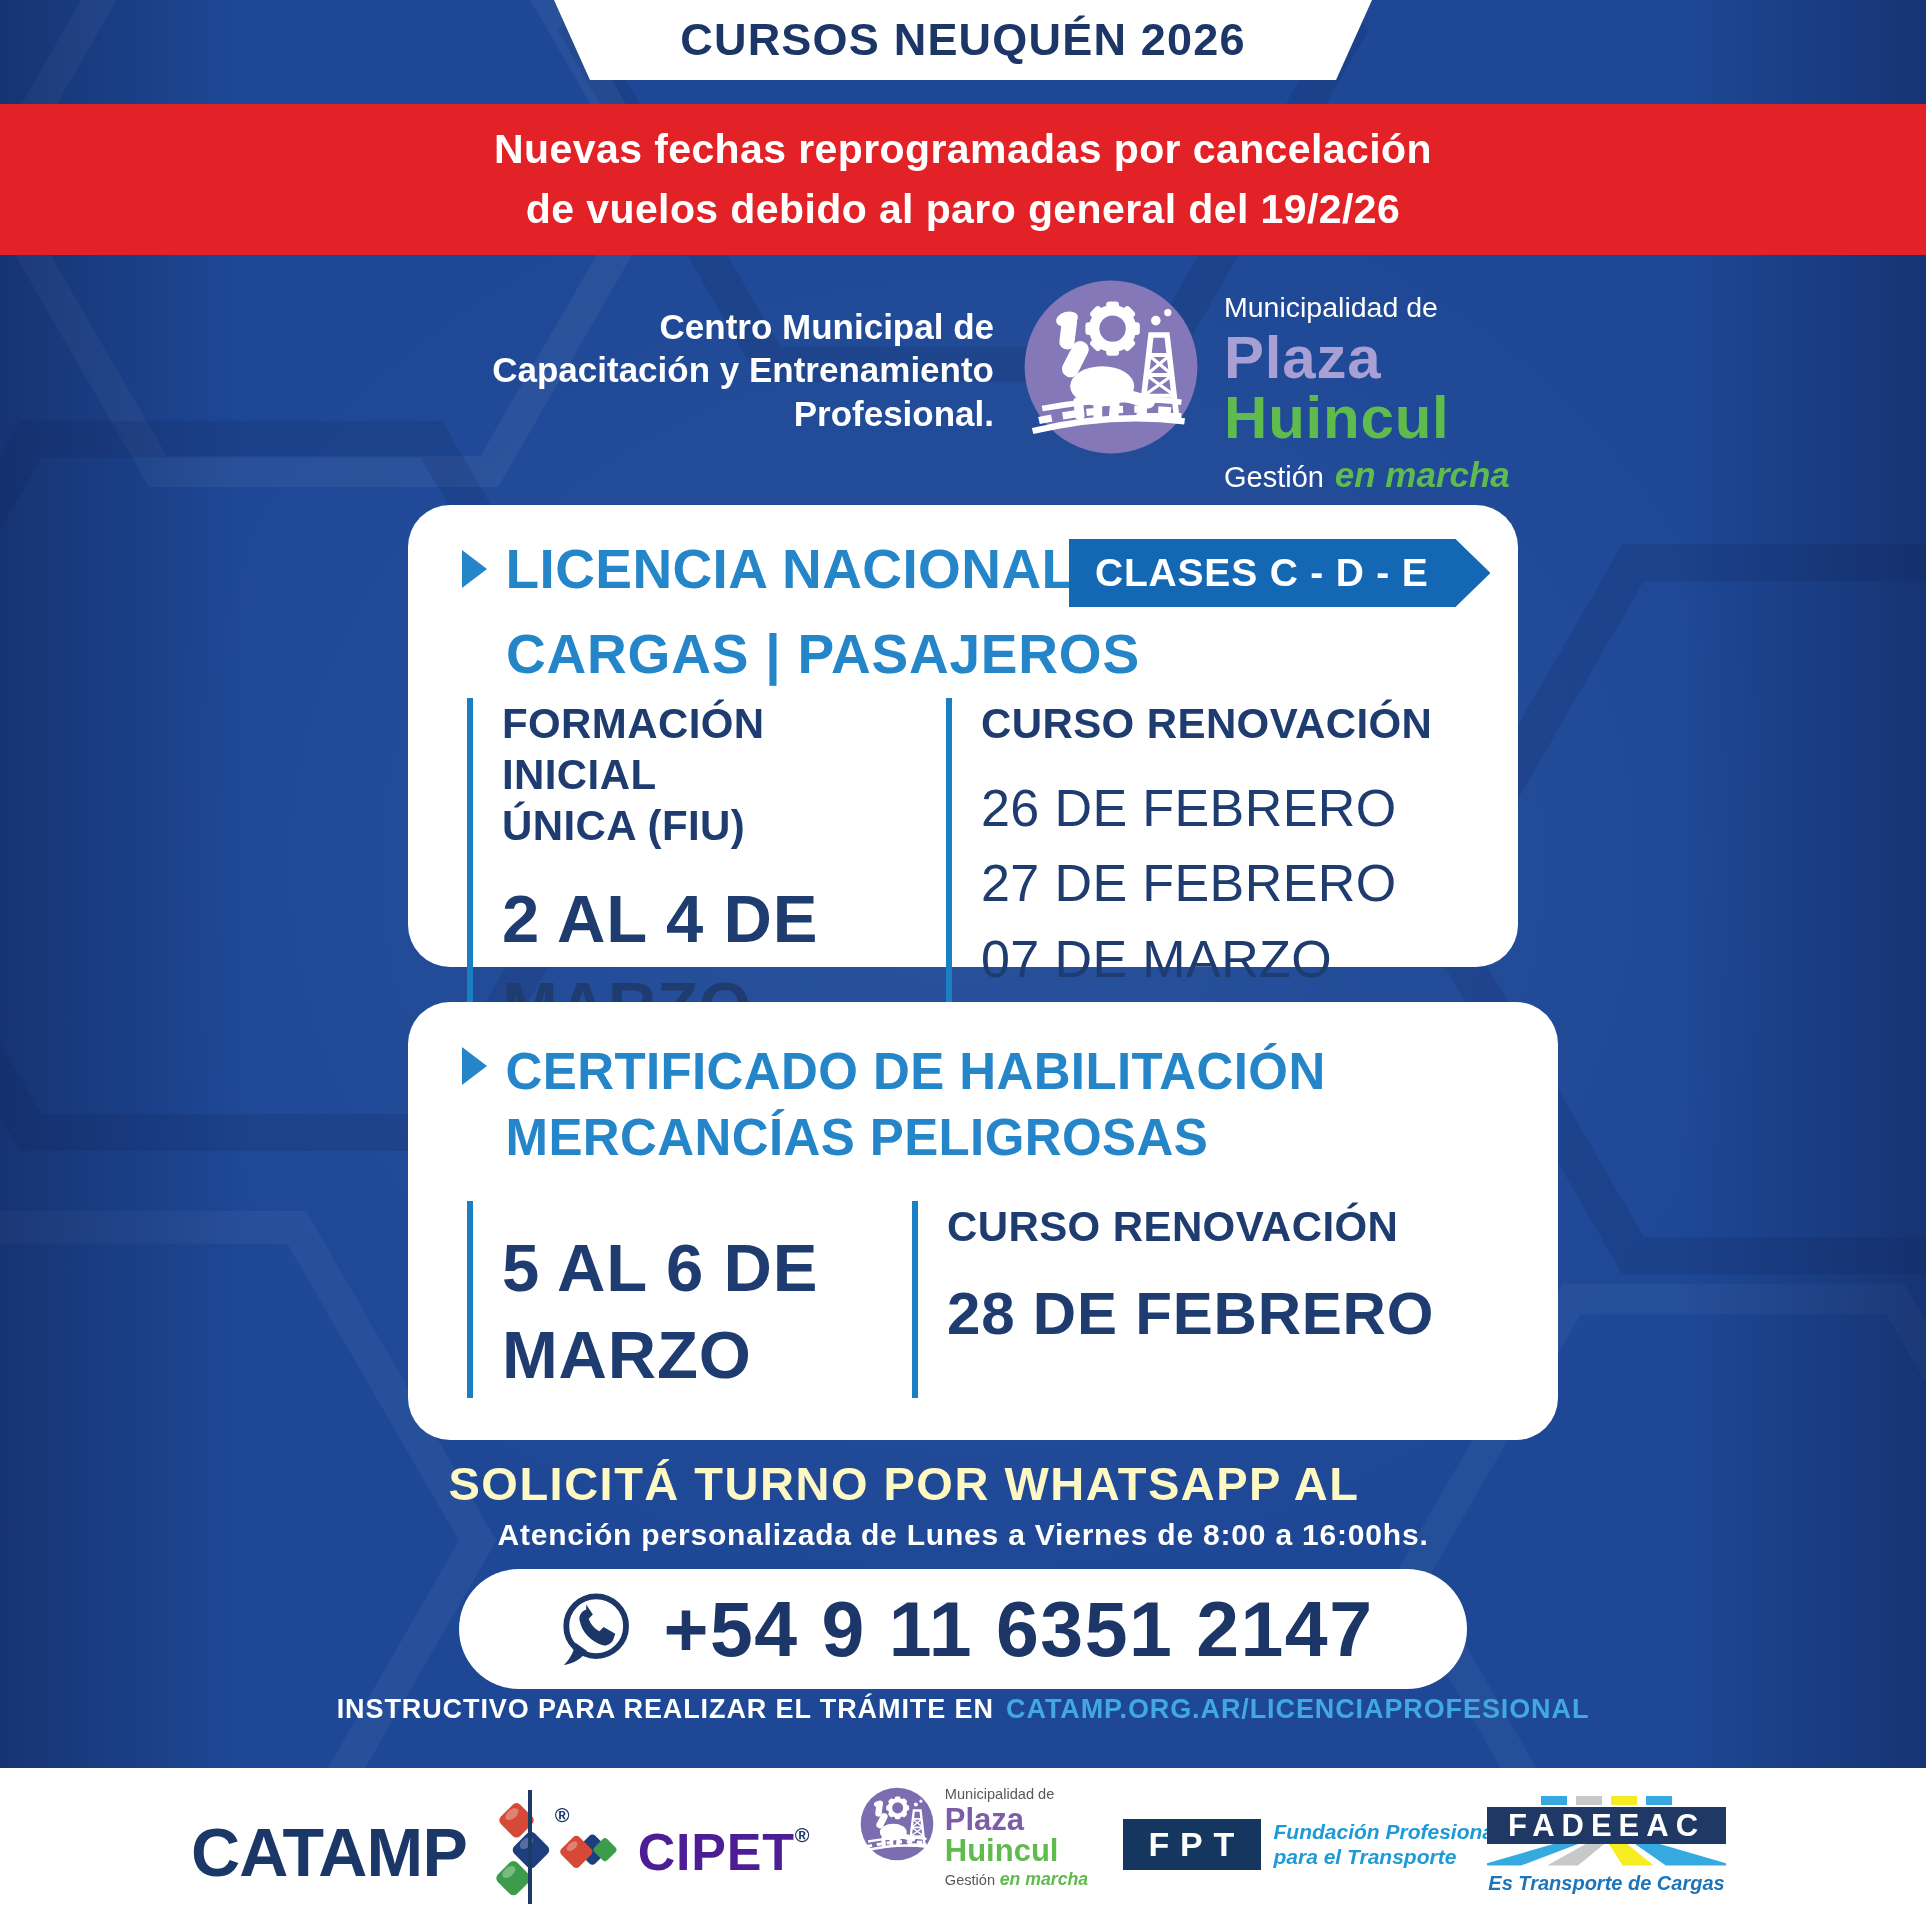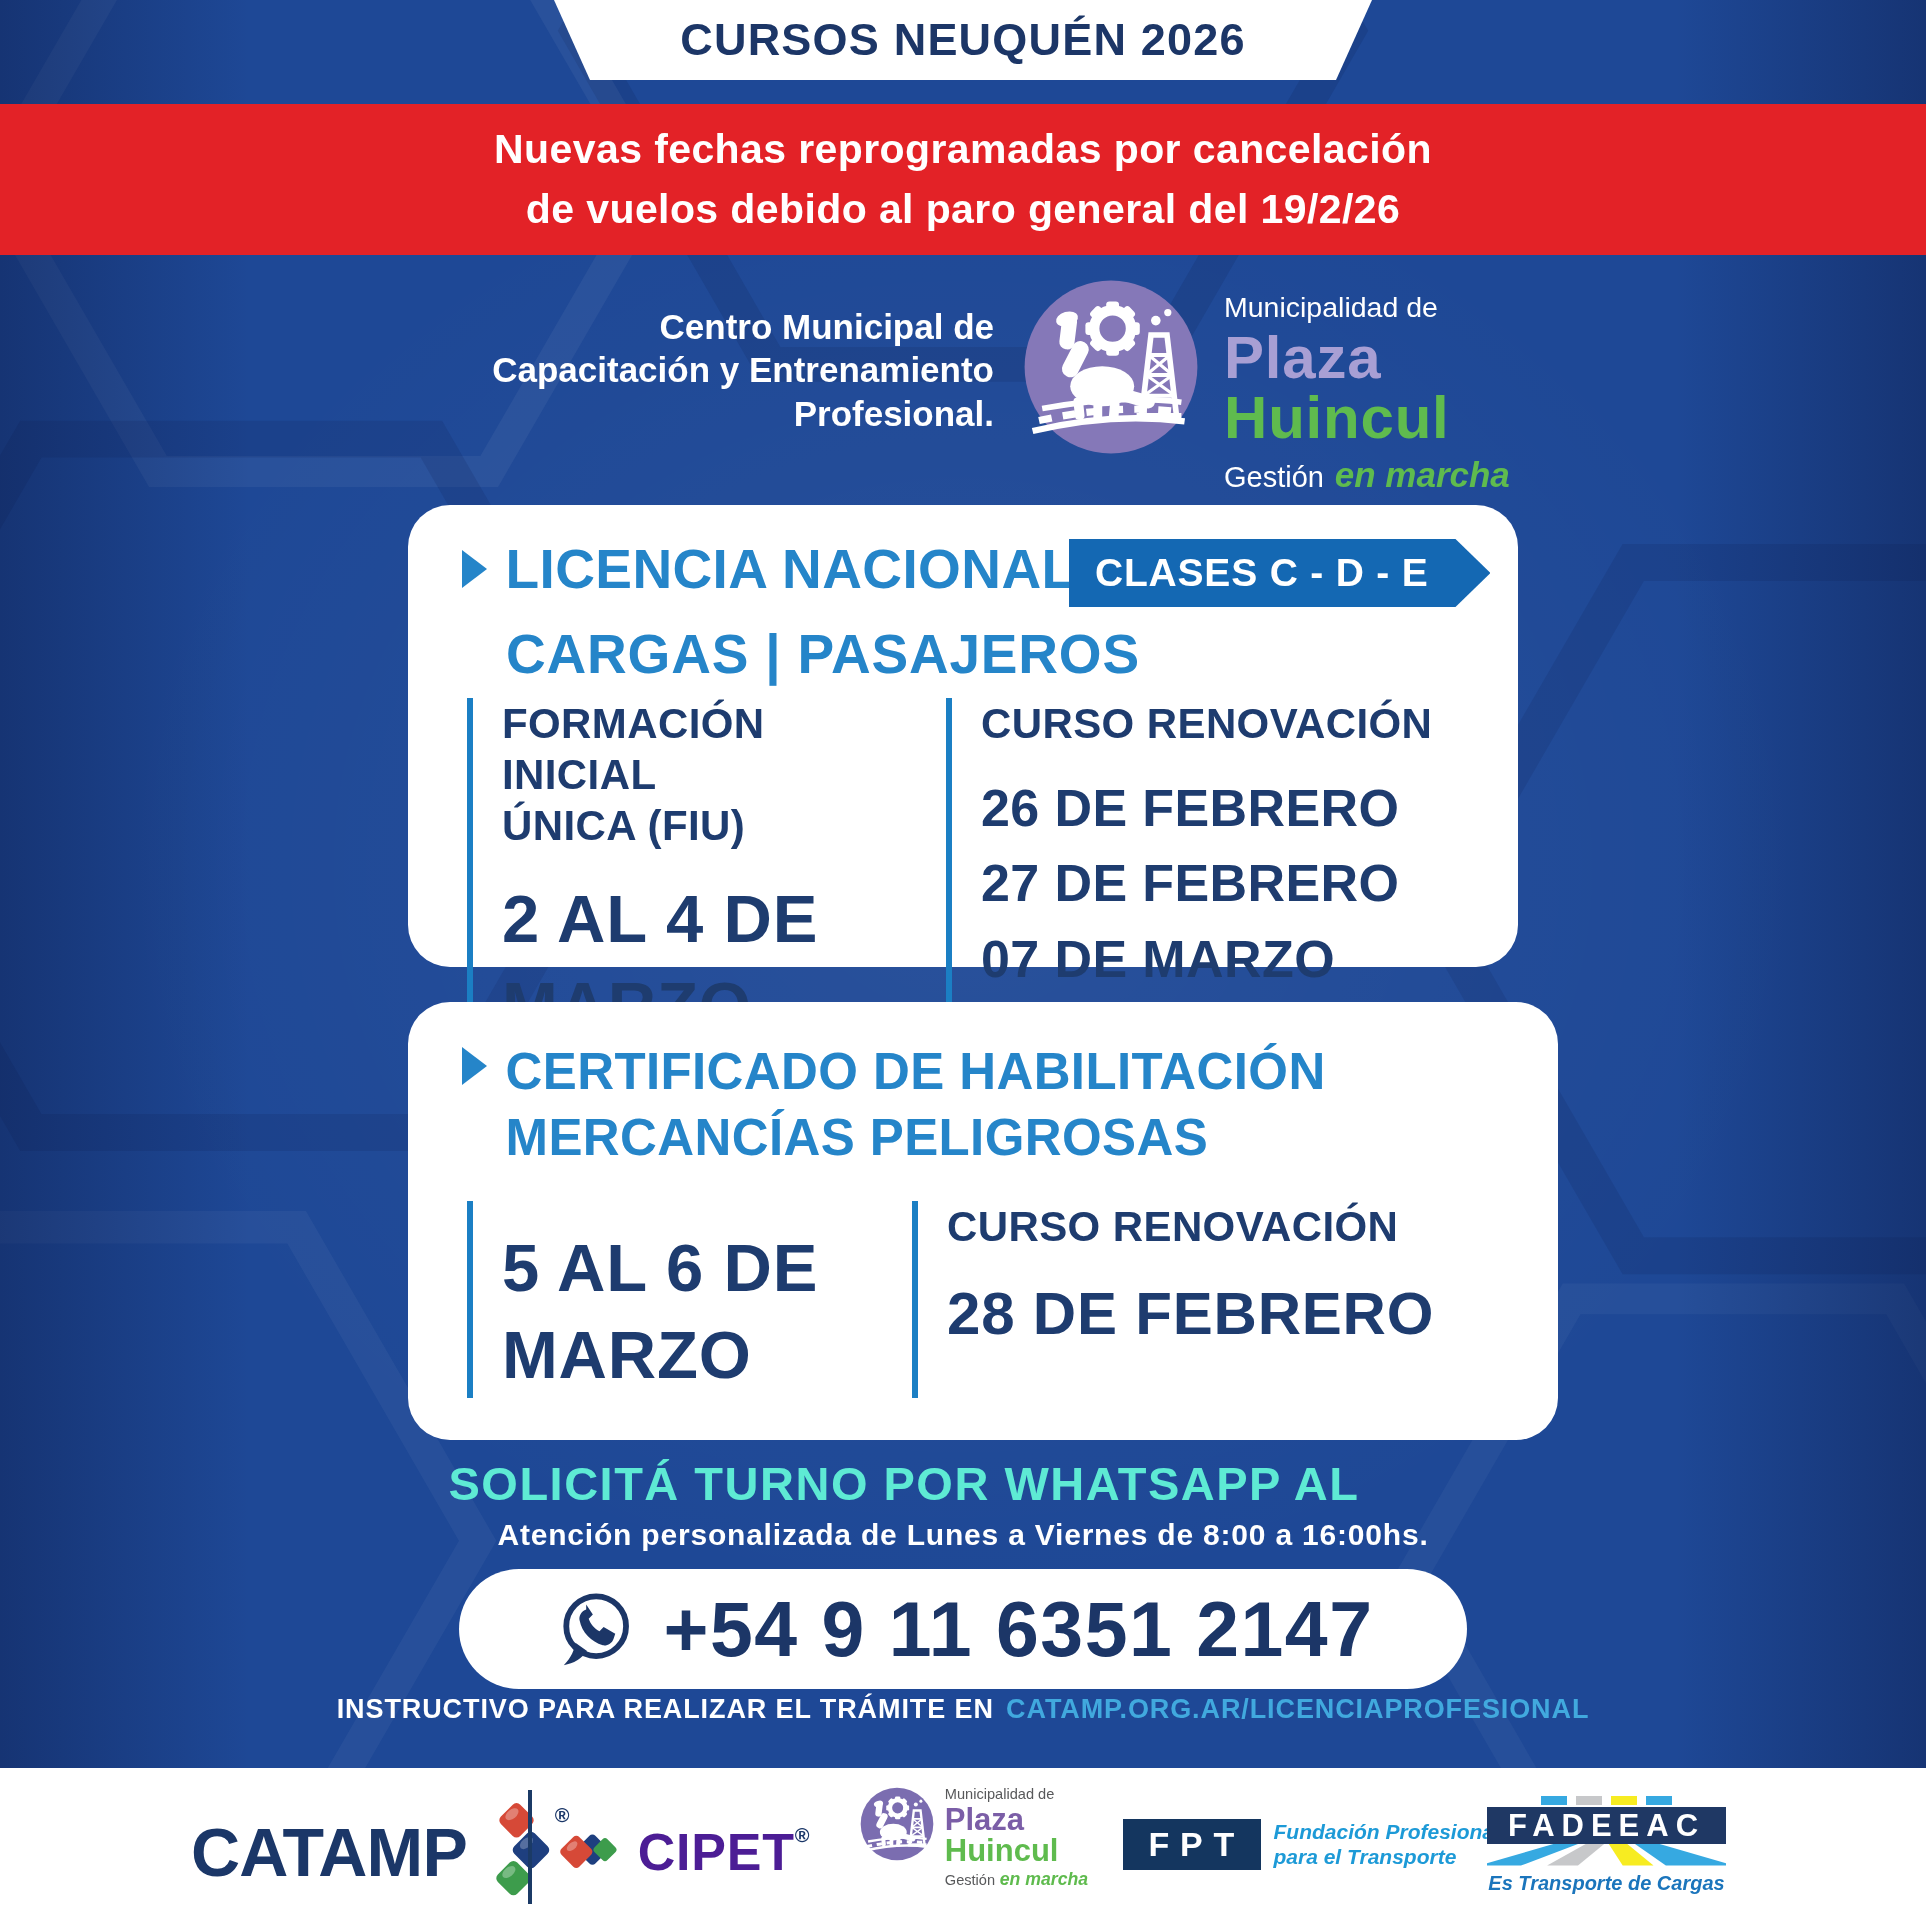--- a/index.html
+++ b/index.html
@@ -55,25 +55,25 @@
   .cols{position:absolute;display:flex;}
   .cols1{left:59px;top:193px;}
   .cols2{left:59px;top:199px;}
   .col{border-left:6.2px solid #1B7FC4;padding-left:29px;}
   .col1a{width:385px;min-height:239px;}
   .col1b{margin-left:59px;min-height:239px;}
   .col2a{width:362px;min-height:189px;}
   .col2b{margin-left:48px;min-height:189px;}
   .col-h{font-size:42px;font-weight:bold;color:#1E3C6F;line-height:1.22;letter-spacing:0.4px;}
   .date-xl{margin-top:23px;font-size:67px;font-weight:bold;color:#1E3C6F;line-height:1.3;letter-spacing:0.8px;}
-  .date-l{margin-top:21.6px;font-size:52px;font-weight:bold;color:#1E3C6F;line-height:1.45;letter-spacing:0.4px;}
+  .date-l{margin-top:21.6px;font-size:52px;font-weight:normal;color:#1E3C6F;line-height:1.45;letter-spacing:0.4px;}
   .date-m{margin-top:23px;font-size:60px;font-weight:bold;color:#1E3C6F;line-height:1.3;letter-spacing:0.8px;}
 
   
-  .wa-title{left:0;top:1456px;width:1808px;text-align:center;color:#5eead4;font-size:47px;font-weight:bold;letter-spacing:1.5px;}
+  .wa-title{left:0;top:1456px;width:1808px;text-align:center;color:#fef9c3;font-size:47px;font-weight:bold;letter-spacing:1.5px;}
   .wa-sub{left:0;top:1518px;width:1926px;text-align:center;color:#fff;font-size:30px;font-weight:bold;letter-spacing:0.8px;}
   .pill{left:459px;top:1553px;width:1008px;height:120px;background:#fff;border-radius:62px;
     display:flex;align-items:center;justify-content:center;gap:28px;margin-top:16px;}
   .phone{font-size:77px;font-weight:bold;color:#1C3667;letter-spacing:1.5px;}
 
   .instr{left:0;top:1694px;width:1926px;display:flex;justify-content:center;gap:12.3px;
     font-size:27px;font-weight:bold;letter-spacing:0.9px;}
   .instr .pre{color:#fff;}
   .instr .lnk{color:#41A9DE;cursor:pointer;}
 

